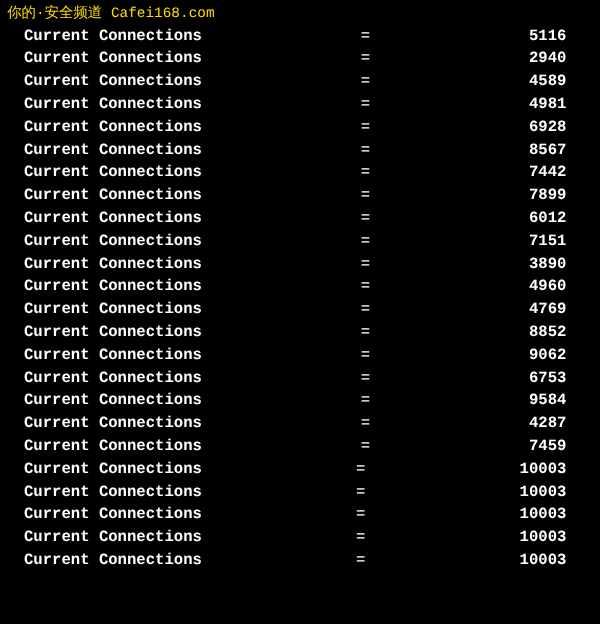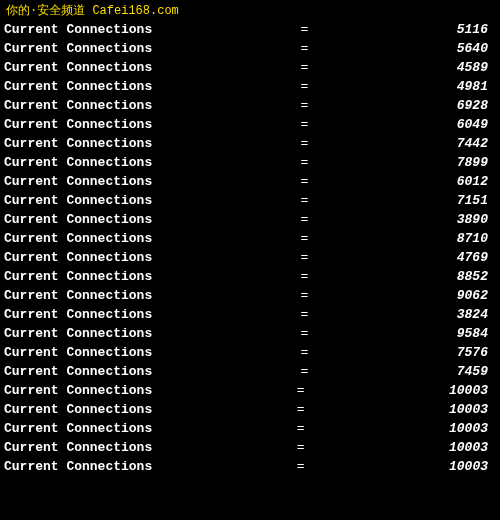--- a/index.html
+++ b/index.html
@@ -26,83 +26,82 @@
       width: 100%;
       background: rgba(0,0,0,0.6);
       color: #ffdd00;
       font-size: 12px;
       padding: 2px 4px;
       z-index: 10;
       white-space: nowrap;
     }
 
     .terminal {
-      padding: 2px 4px;
+      padding: 2px 20px;
       padding-top: 20px;
       text-align: center;
     }
 
     .row {
       display: flex;
       justify-content: space-between;
       line-height: 19px;
       white-space: nowrap;
     }
 
     .row .label {
       color: #fff;
       font-weight: bold;
     }
 
     .row .value {
       color: #fff;
       font-weight: bold;
       padding-right: 8px;
-      font-style: italic;
     }
 
     .row .equals {
       color: #fff;
     }
   </style>
 </head>
 <body>
 
 <div class="watermark">你的·安全频道 Cafei168.com</div>
 
 <div class="terminal" id="terminal-container">
 <div class="row">
       <span class="label">Current Connections</span>
       <span class="equals"> = </span>
       <span class="value">5116</span>
     </div>
     <div class="row">
       <span class="label">Current Connections</span>
       <span class="equals"> = </span>
-      <span class="value">5640</span>
+      <span class="value">2940</span>
     </div>
     <div class="row">
       <span class="label">Current Connections</span>
       <span class="equals"> = </span>
       <span class="value">4589</span>
     </div>
     <div class="row">
       <span class="label">Current Connections</span>
       <span class="equals"> = </span>
       <span class="value">4981</span>
     </div>
     <div class="row">
       <span class="label">Current Connections</span>
       <span class="equals"> = </span>
       <span class="value">6928</span>
     </div>
     <div class="row">
       <span class="label">Current Connections</span>
       <span class="equals"> = </span>
-      <span class="value">6049</span>
+      <span class="value">8567</span>
     </div>
     <div class="row">
       <span class="label">Current Connections</span>
       <span class="equals"> = </span>
       <span class="value">7442</span>
     </div>
     <div class="row">
       <span class="label">Current Connections</span>
       <span class="equals"> = </span>
       <span class="value">7899</span>
@@ -118,51 +117,51 @@
       <span class="value">7151</span>
     </div>
     <div class="row">
       <span class="label">Current Connections</span>
       <span class="equals"> = </span>
       <span class="value">3890</span>
     </div>
     <div class="row">
       <span class="label">Current Connections</span>
       <span class="equals"> = </span>
-      <span class="value">8710</span>
+      <span class="value">4960</span>
     </div>
     <div class="row">
       <span class="label">Current Connections</span>
       <span class="equals"> = </span>
       <span class="value">4769</span>
     </div>
     <div class="row">
       <span class="label">Current Connections</span>
       <span class="equals"> = </span>
       <span class="value">8852</span>
     </div>
     <div class="row">
       <span class="label">Current Connections</span>
       <span class="equals"> = </span>
       <span class="value">9062</span>
     </div>
     <div class="row">
       <span class="label">Current Connections</span>
       <span class="equals"> = </span>
-      <span class="value">3824</span>
+      <span class="value">6753</span>
     </div>
     <div class="row">
       <span class="label">Current Connections</span>
       <span class="equals"> = </span>
       <span class="value">9584</span>
     </div>
     <div class="row">
       <span class="label">Current Connections</span>
       <span class="equals"> = </span>
-      <span class="value">7576</span>
+      <span class="value">4287</span>
     </div>
     <div class="row">
       <span class="label">Current Connections</span>
       <span class="equals"> = </span>
       <span class="value">7459</span>
     </div>
     <div class="row">
       <span class="label">Current Connections</span>
       <span class="equals"> = </span>
       <span class="value">10003</span>

